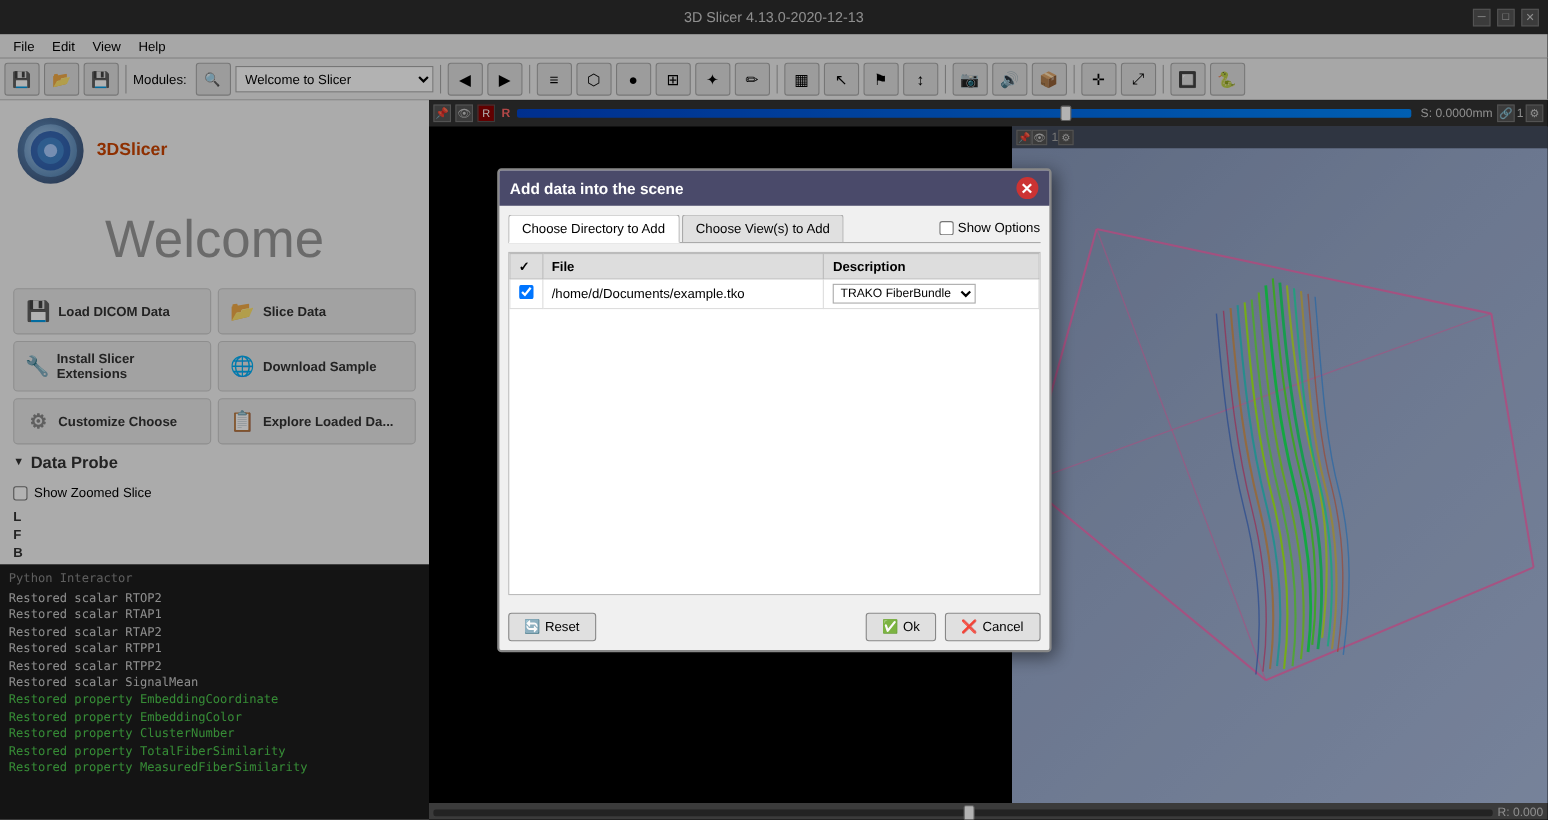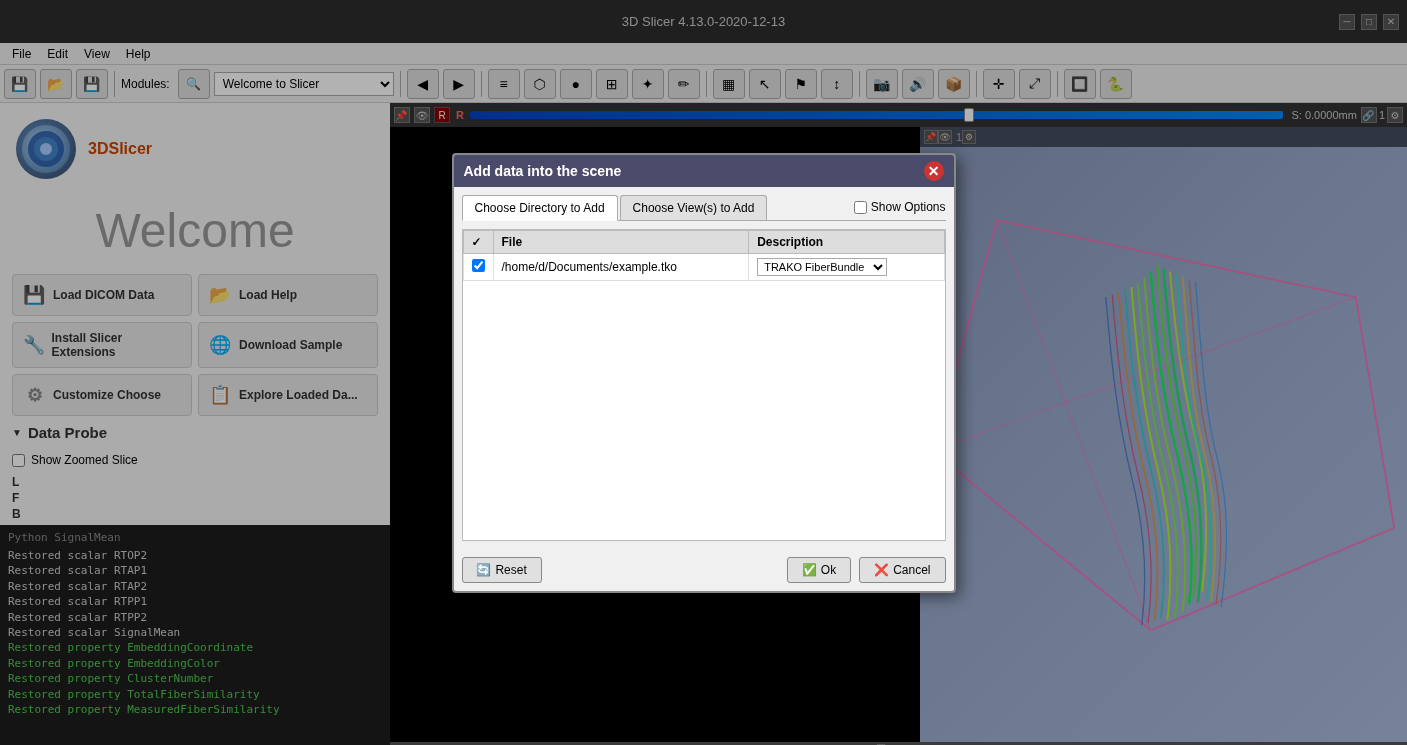--- a/index.html
+++ b/index.html
@@ -6,21 +6,21 @@
     body { font-family: Arial, sans-serif; font-size: 12px; background: #3c3c3c; overflow: hidden; width: 1407px; height: 745px; }
 
     
     .title-bar {
       background: #2d2d2d;
       color: #ccc;
       text-align: center;
       padding: 0 0;
       font-size: 13px;
       position: relative;
-      height: 43px;
+      height: 31px;
       display: flex;
       align-items: center;
       justify-content: center;
     }
     .title-bar-controls {
       position: absolute;
       right: 8px;
       display: flex;
       gap: 6px;
     }
@@ -508,21 +508,21 @@
 
     <div class="welcome-title">Welcome</div>
 
     <div class="button-grid">
       <div class="action-btn">
         <div class="btn-icon icon-dicom">💾</div>
         <span>Load DICOM Data</span>
       </div>
       <div class="action-btn">
         <div class="btn-icon icon-load">📂</div>
-        <span>Load Help</span>
+        <span>Slice Data</span>
       </div>
       <div class="action-btn">
         <div class="btn-icon icon-ext">🔧</div>
         <span>Install Slicer Extensions</span>
       </div>
       <div class="action-btn">
         <div class="btn-icon icon-sample">🌐</div>
         <span>Download Sample</span>
       </div>
       <div class="action-btn">
@@ -544,21 +544,21 @@
       <span>Show Zoomed Slice</span>
     </div>
 
     <div class="axes-labels">
       <span class="axis-label">L</span>
       <span class="axis-label">F</span>
       <span class="axis-label">B</span>
     </div>
 
     <div class="python-console">
-      <div class="python-title">Python SignalMean</div>
+      <div class="python-title">Python Interactor</div>
       <div class="console-line">Restored scalar RTOP2</div>
       <div class="console-line">Restored scalar RTAP1</div>
       <div class="console-line">Restored scalar RTAP2</div>
       <div class="console-line">Restored scalar RTPP1</div>
       <div class="console-line">Restored scalar RTPP2</div>
       <div class="console-line">Restored scalar SignalMean</div>
       <div class="console-line green">Restored property EmbeddingCoordinate</div>
       <div class="console-line green">Restored property EmbeddingColor</div>
       <div class="console-line green">Restored property ClusterNumber</div>
       <div class="console-line green">Restored property TotalFiberSimilarity</div>

